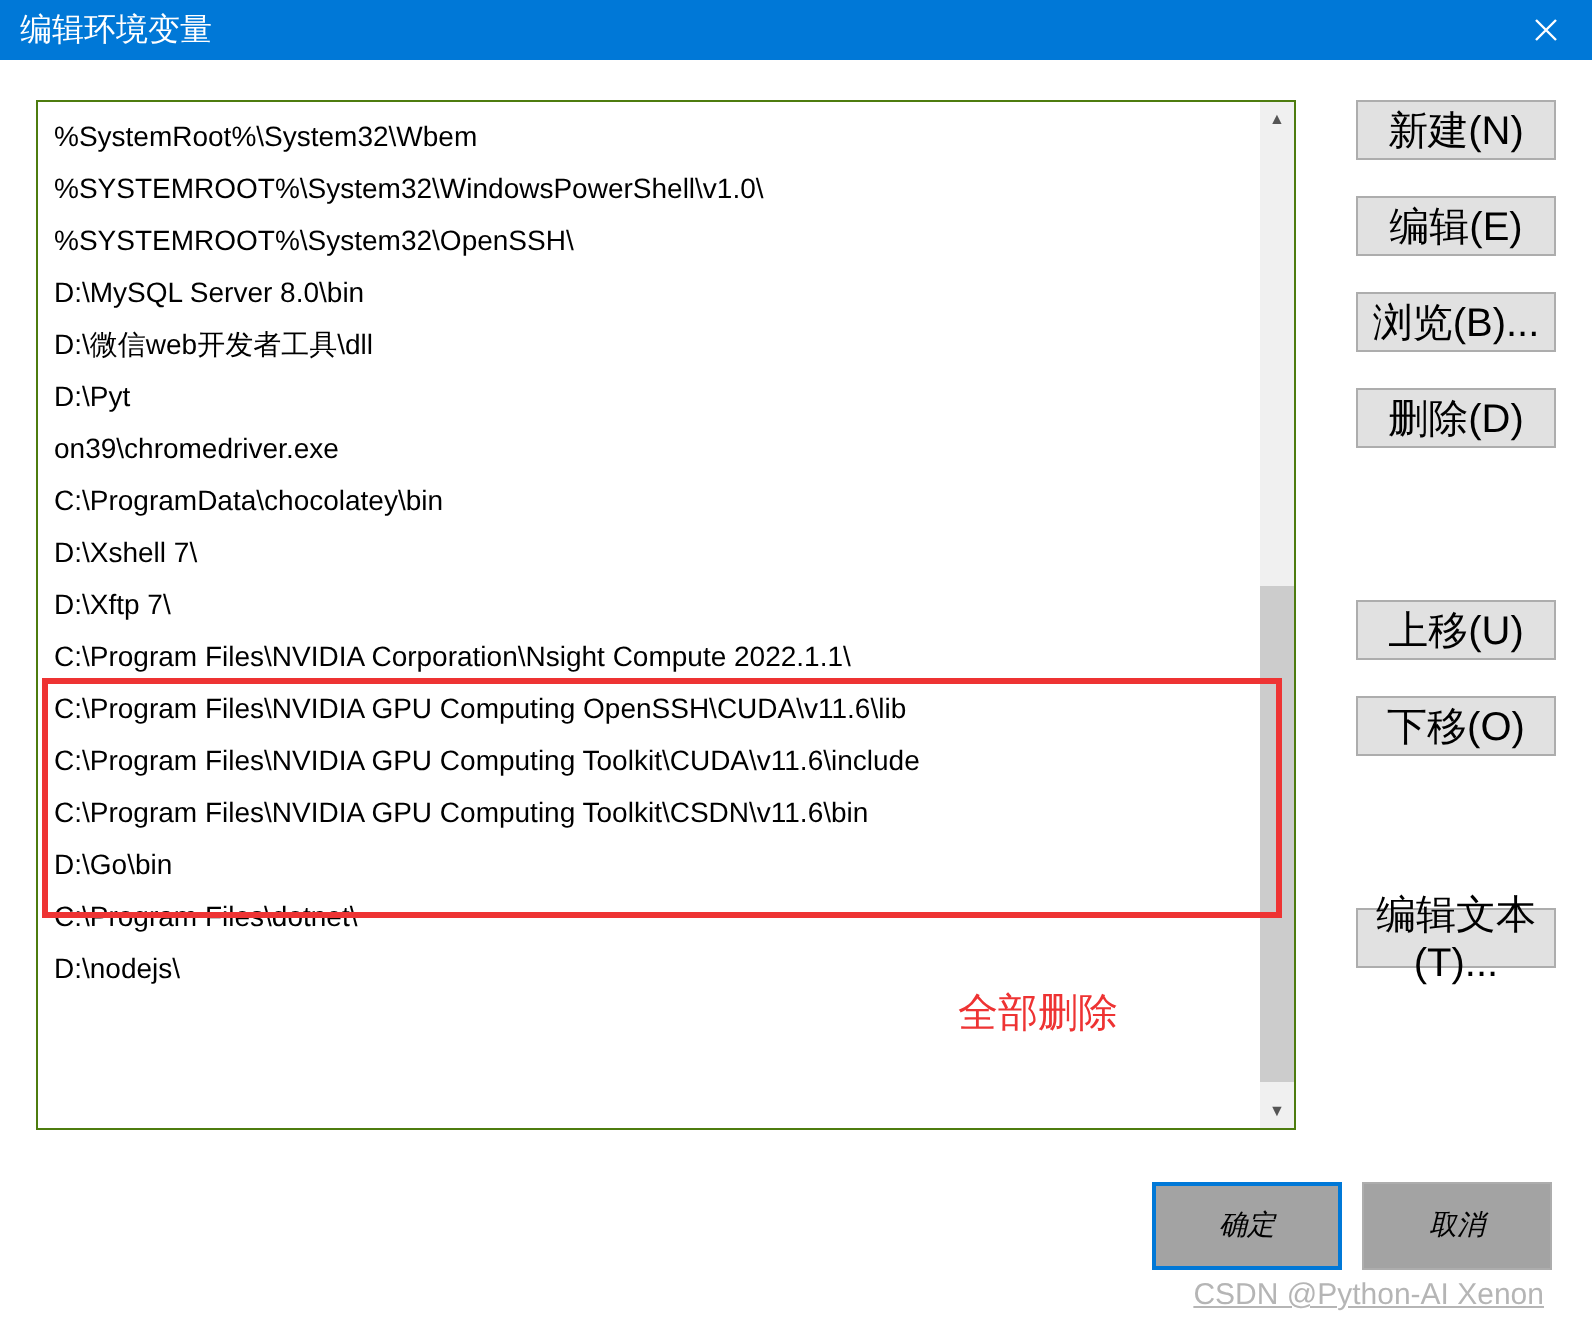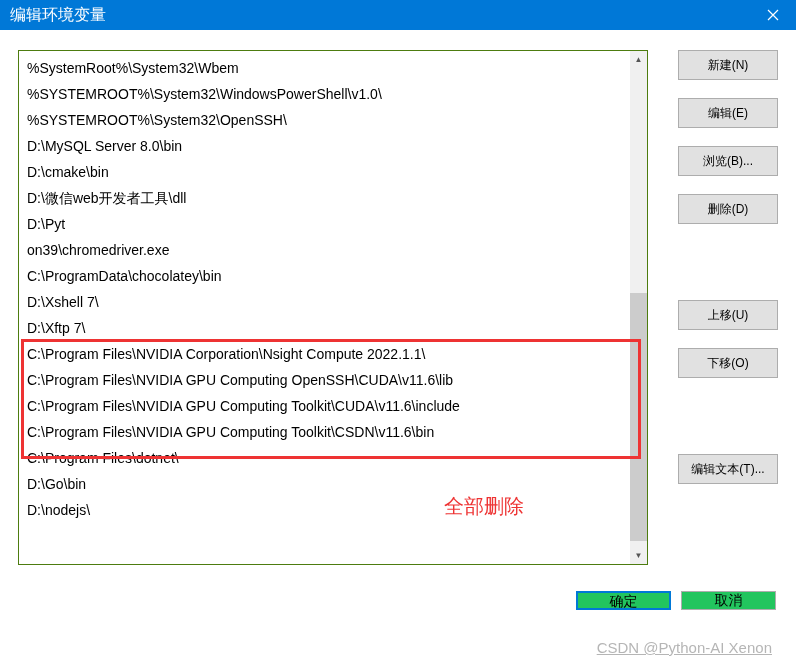--- a/index.html
+++ b/index.html
@@ -89,58 +89,59 @@
       pointer-events: none;
       left: 2px;
       top: 288px;
       width: 620px;
       height: 120px;
     }
     .annotation-text {
       position: absolute;
       color: #e33;
       font-size: 20px;
-      left: 425px;
+      left: 460px;
       top: 442px;
       pointer-events: none;
     }
     .button-column {
       width: 114px;
       display: flex;
       flex-direction: column;
     }
     .side-btn {
       background: #e1e1e1;
       border: 1px solid #adadad;
       height: 30px;
-      font-size: 12px;
+      font-size: 20px;
       font-family: inherit;
       cursor: pointer;
       margin-bottom: 18px;
       display: flex;
       align-items: center;
       justify-content: center;
       margin-left: 14px;
     }
     .btn-spacer { height: 58px; }
     .footer {
       display: flex;
       justify-content: flex-end;
       padding: 16px 20px 16px 20px;
       gap: 10px;
       border-top: none;
     }
     .footer-btn {
-      background: #22c55e;
+      background: #a3a3a3;
       border: 1px solid #adadad;
       width: 95px;
-      height: 19px;
+      height: 44px;
       font-size: 14px;
       font-family: inherit;
       cursor: pointer;
+      font-style: italic;
     }
     .footer-btn.primary { border: 2px solid #0078d7; }
     .watermark {
       position: absolute;
       right: 24px;
       bottom: 8px;
       color: rgba(120,120,120,0.55);
       font-size: 15px;
       pointer-events: none;
       text-decoration: underline;
@@ -158,33 +159,32 @@
   </div>
 </div>
 
 <div class="dialog-body">
   <div class="list-container">
     <div class="list-scroll">
       <div class="list-item">%SystemRoot%\System32\Wbem</div>
       <div class="list-item">%SYSTEMROOT%\System32\WindowsPowerShell\v1.0\</div>
       <div class="list-item">%SYSTEMROOT%\System32\OpenSSH\</div>
       <div class="list-item">D:\MySQL Server 8.0\bin</div>
-      <div class="list-item">D:\cmake\bin</div>
       <div class="list-item">D:\微信web开发者工具\dll</div>
       <div class="list-item">D:\Pyt</div>
       <div class="list-item">on39\chromedriver.exe</div>
       <div class="list-item">C:\ProgramData\chocolatey\bin</div>
       <div class="list-item">D:\Xshell 7\</div>
       <div class="list-item">D:\Xftp 7\</div>
       <div class="list-item">C:\Program Files\NVIDIA Corporation\Nsight Compute 2022.1.1\</div>
       <div class="list-item">C:\Program Files\NVIDIA GPU Computing OpenSSH\CUDA\v11.6\lib</div>
       <div class="list-item">C:\Program Files\NVIDIA GPU Computing Toolkit\CUDA\v11.6\include</div>
       <div class="list-item">C:\Program Files\NVIDIA GPU Computing Toolkit\CSDN\v11.6\bin</div>
+      <div class="list-item">D:\Go\bin</div>
       <div class="list-item">C:\Program Files\dotnet\</div>
-      <div class="list-item">D:\Go\bin</div>
       <div class="list-item">D:\nodejs\</div>
 
     </div>
     <div class="scrollbar-track">
       <div class="scrollbar-arrow">▲</div>
       <div class="scrollbar-thumb" style="top:242px;height:248px;"></div>
       <div class="scrollbar-arrow" style="position:absolute;bottom:0;">▼</div>
     </div>
     <div class="highlight-box"></div>
     <div class="annotation-text">全部删除</div>

